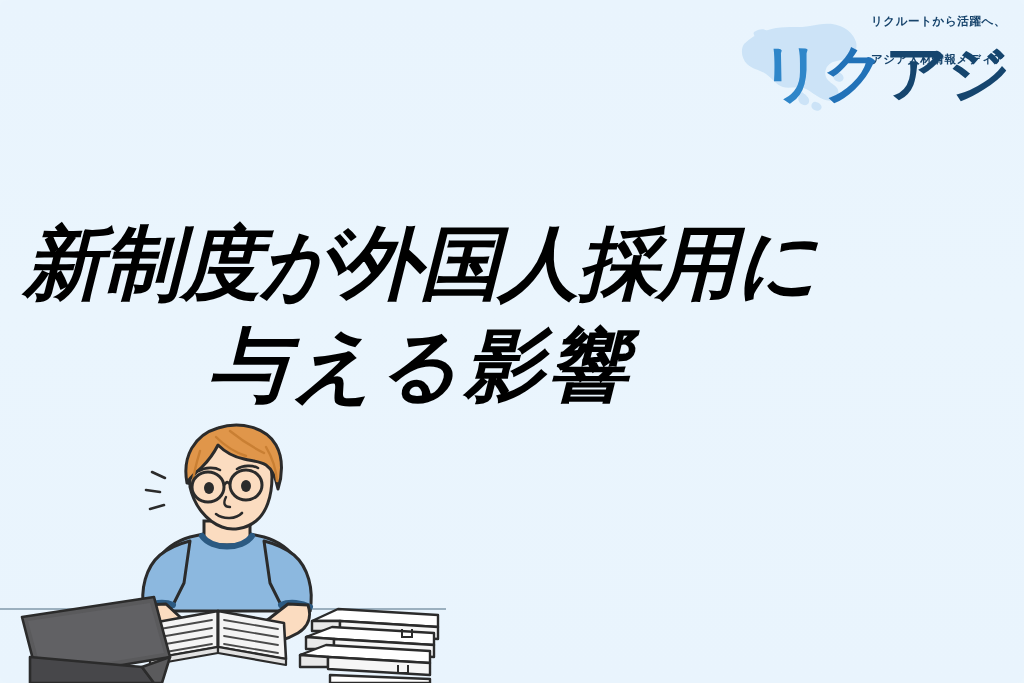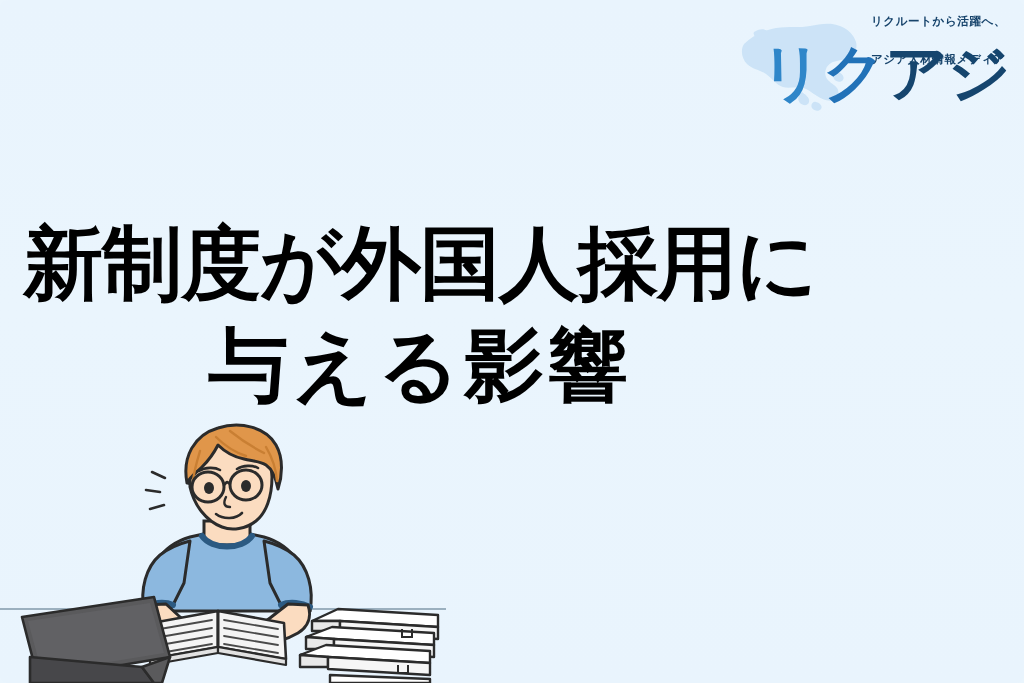--- a/index.html
+++ b/index.html
@@ -78,20 +78,21 @@
     position: absolute;
     left: 0;
     top: 213px;
     width: 840px;
     text-align: center;
     color: #000000;
     font-weight: 900;
     font-size: 80px;
     line-height: 1.28;
     letter-spacing: 0px;
+    font-style: italic;
   }
   #headline .hl-line {
     display: block;
     white-space: nowrap;
   }
   #headline .hl-line-1 {
     letter-spacing: -1px;
   }
   #headline .hl-line-2 {
     letter-spacing: 4px;

